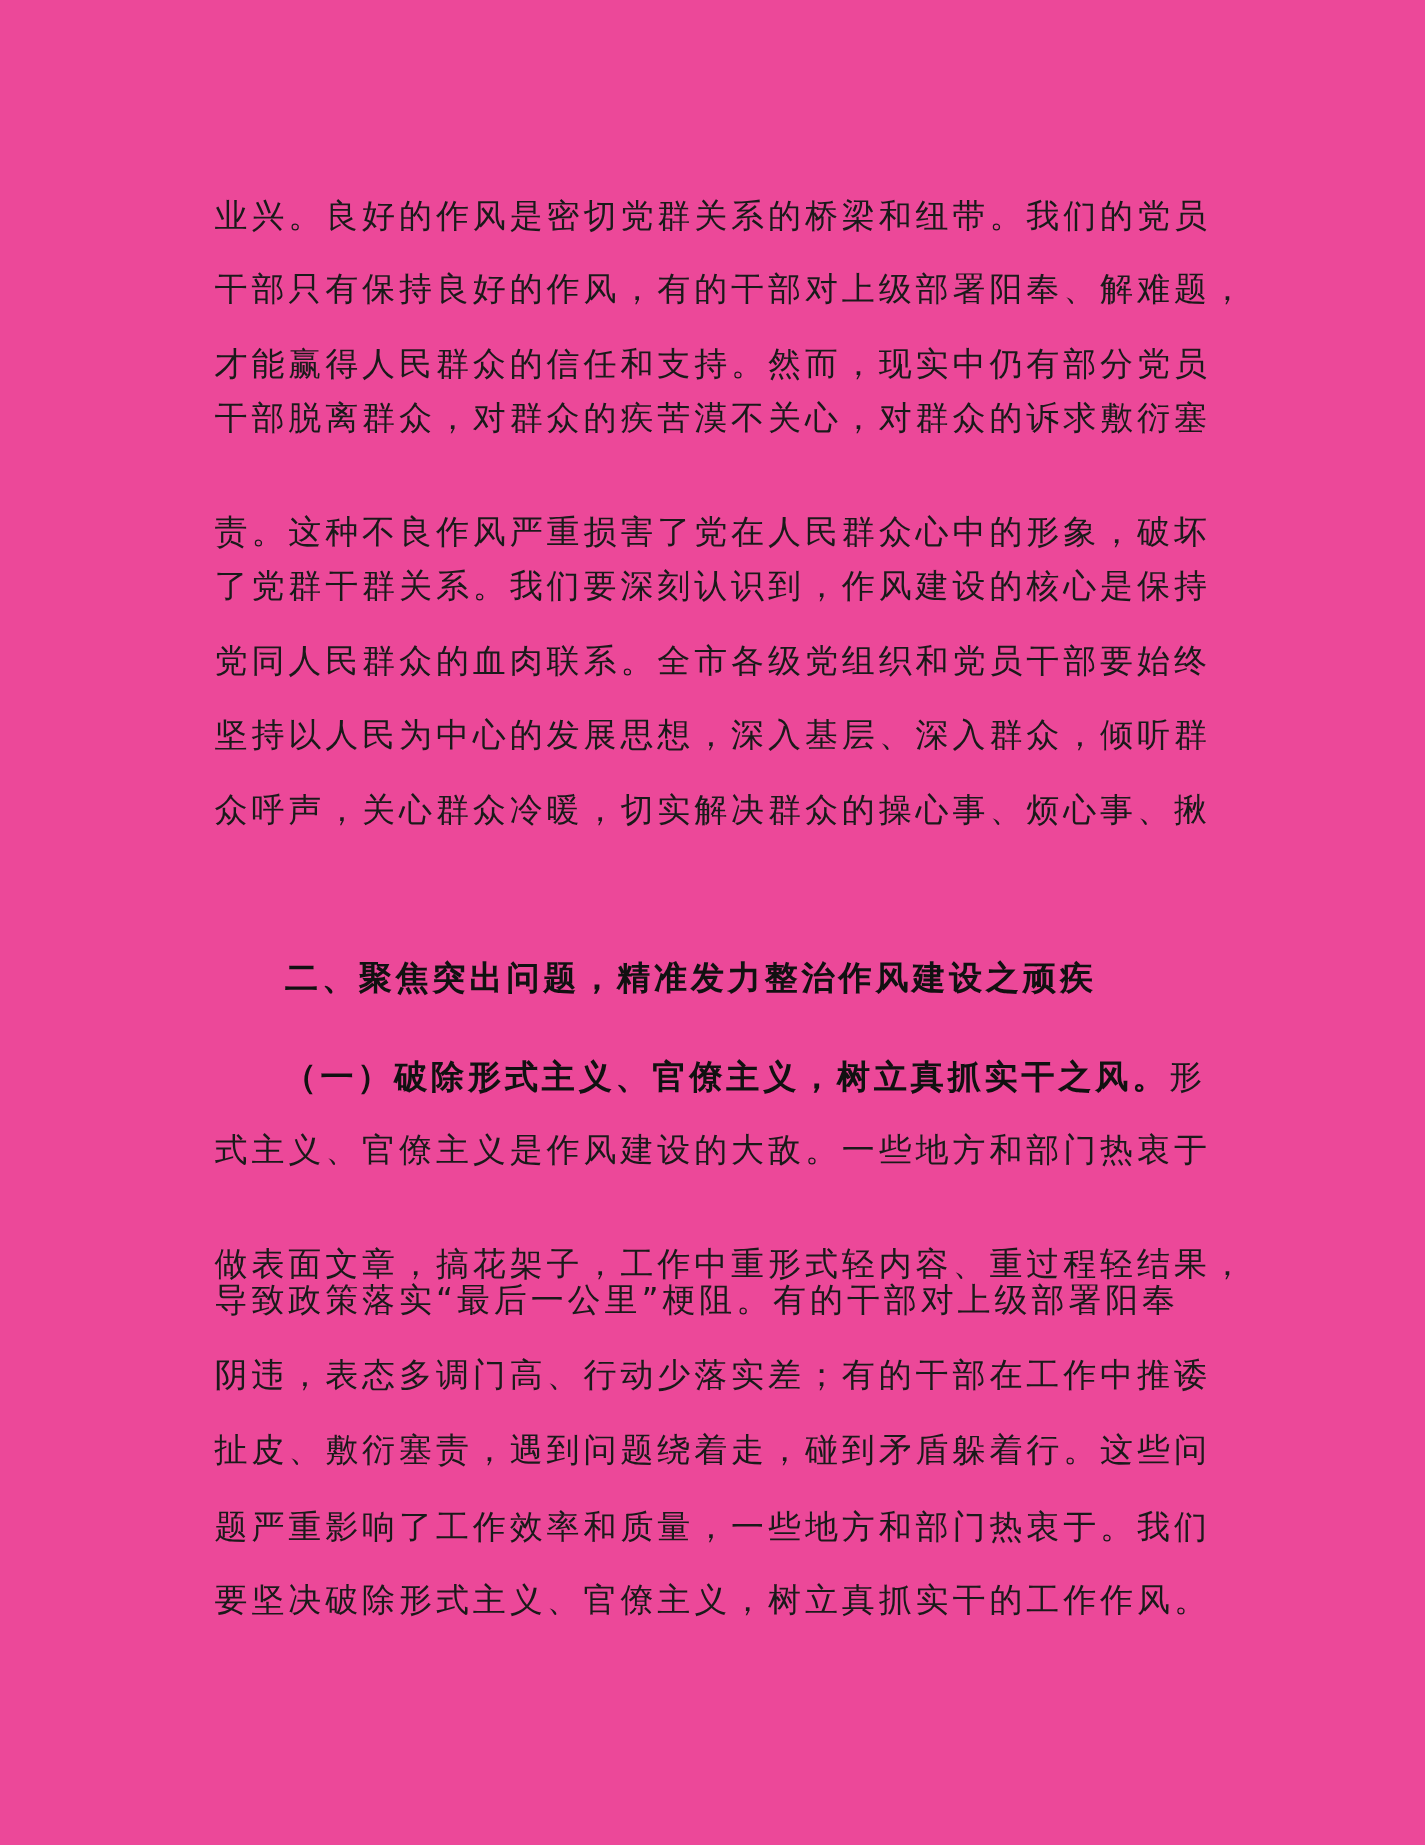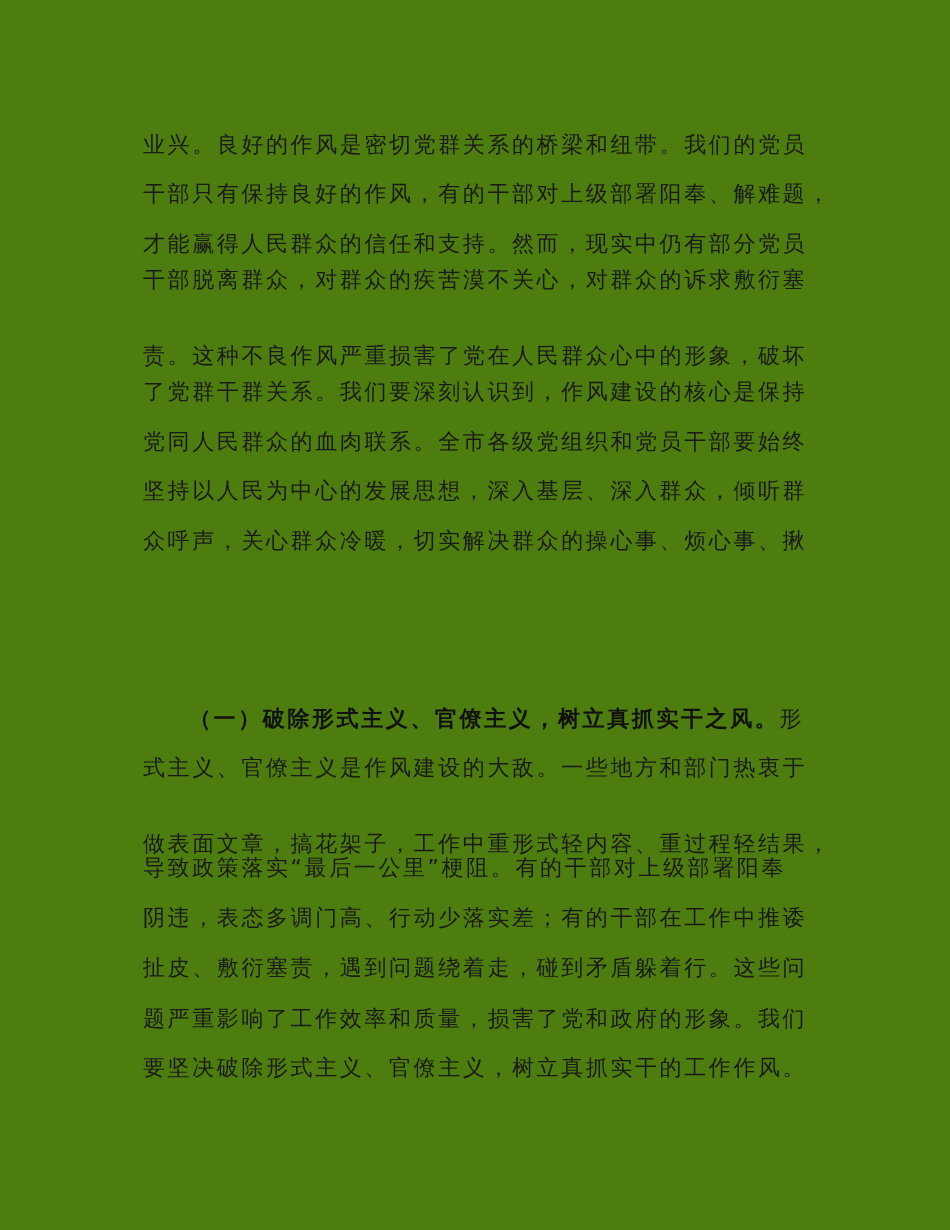--- a/index.html
+++ b/index.html
@@ -11,21 +11,21 @@
     width: 950px;
     height: 1230px;
     position: relative;
     overflow: hidden;
   }
   .page {
     position: absolute;
     left: 0; top: 0;
     width: 950px;
     height: 1230px;
-    background: #4d7c0f;
+    background: #ec4899;
   }
   .line {
     position: absolute;
     left: 143px;
     height: 30px;
     line-height: 30px;
     font-family: "DejaVu Sans", "Liberation Sans", sans-serif;
     font-size: 22px;
     letter-spacing: 2.6px;
     color: #1a1a1a;
@@ -57,25 +57,26 @@
   <div class="line" style="top:145px">业兴。良好的作风是密切党群关系的桥梁和纽带。我们的党员</div>
   <div class="line" style="top:194px">干部只有保持良好的作风，有的干部对上级部署阳奉、解难题，</div>
   <div class="line" style="top:244px">才能赢得人民群众的信任和支持。然而，现实中仍有部分党员</div>
   <div class="line" style="top:280px">干部脱离群众，对群众的疾苦漠不关心，对群众的诉求敷衍塞</div>
   <div class="line" style="top:356px">责。这种不良作风严重损害了党在人民群众心中的形象，破坏</div>
   <div class="line" style="top:392px">了党群干群关系。我们要深刻认识到，作风建设的核心是保持</div>
   <div class="line" style="top:442px">党同人民群众的血肉联系。全市各级党组织和党员干部要始终</div>
   <div class="line" style="top:491px">坚持以人民为中心的发展思想，深入基层、深入群众，倾听群</div>
   <div class="line" style="top:541px">众呼声，关心群众冷暖，切实解决群众的操心事、烦心事、揪</div>
 
+  <div class="line heading" style="top:653px">二、聚焦突出问题，精准发力整治作风建设之顽疾</div>
 
   <div class="line sub" style="top:719px">
     <span class="bold">（一）破除形式主义、官僚主义，树立真抓实干之风。</span><span class="reg">形</span>
   </div>
   <div class="line" style="top:768px">式主义、官僚主义是作风建设的大敌。一些地方和部门热衷于</div>
   <div class="line" style="top:844px">做表面文章，搞花架子，工作中重形式轻内容、重过程轻结果，</div>
   <div class="line" style="top:868px">导致政策落实“最后一公里”梗阻。有的干部对上级部署阳奉</div>
   <div class="line" style="top:918px">阴违，表态多调门高、行动少落实差；有的干部在工作中推诿</div>
   <div class="line" style="top:968px">扯皮、敷衍塞责，遇到问题绕着走，碰到矛盾躲着行。这些问</div>
-  <div class="line" style="top:1019px">题严重影响了工作效率和质量，损害了党和政府的形象。我们</div>
+  <div class="line" style="top:1019px">题严重影响了工作效率和质量，一些地方和部门热衷于。我们</div>
   <div class="line" style="top:1068px">要坚决破除形式主义、官僚主义，树立真抓实干的工作作风。</div>
 
 </div>
 
 </body></html>

